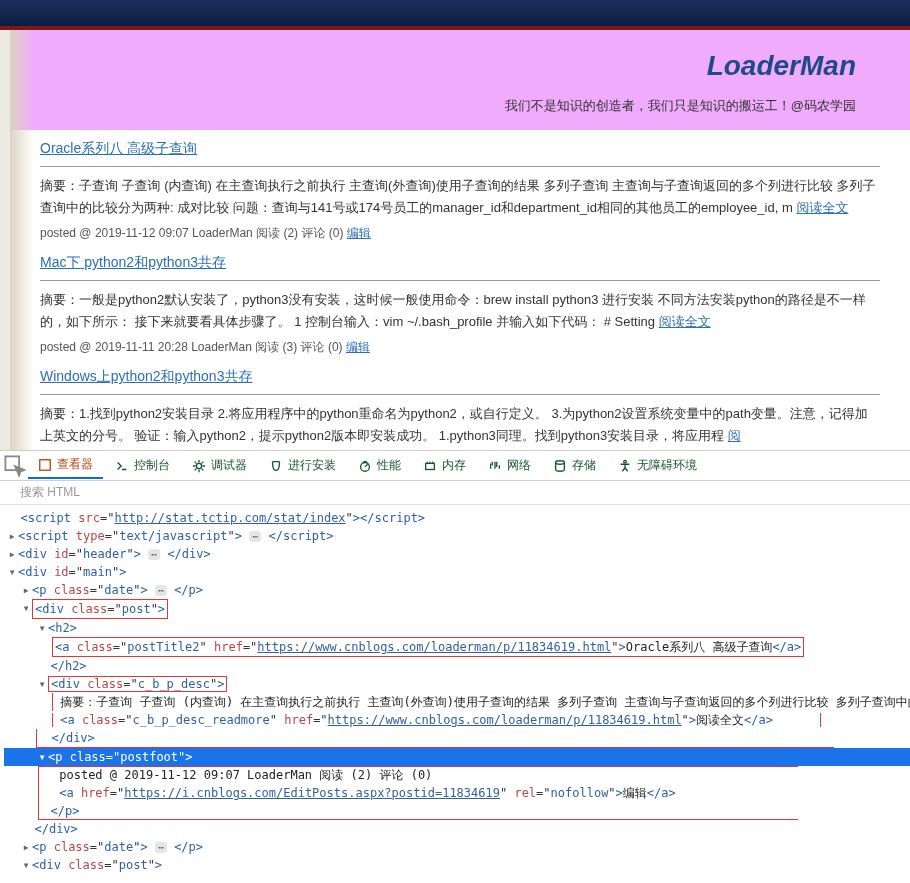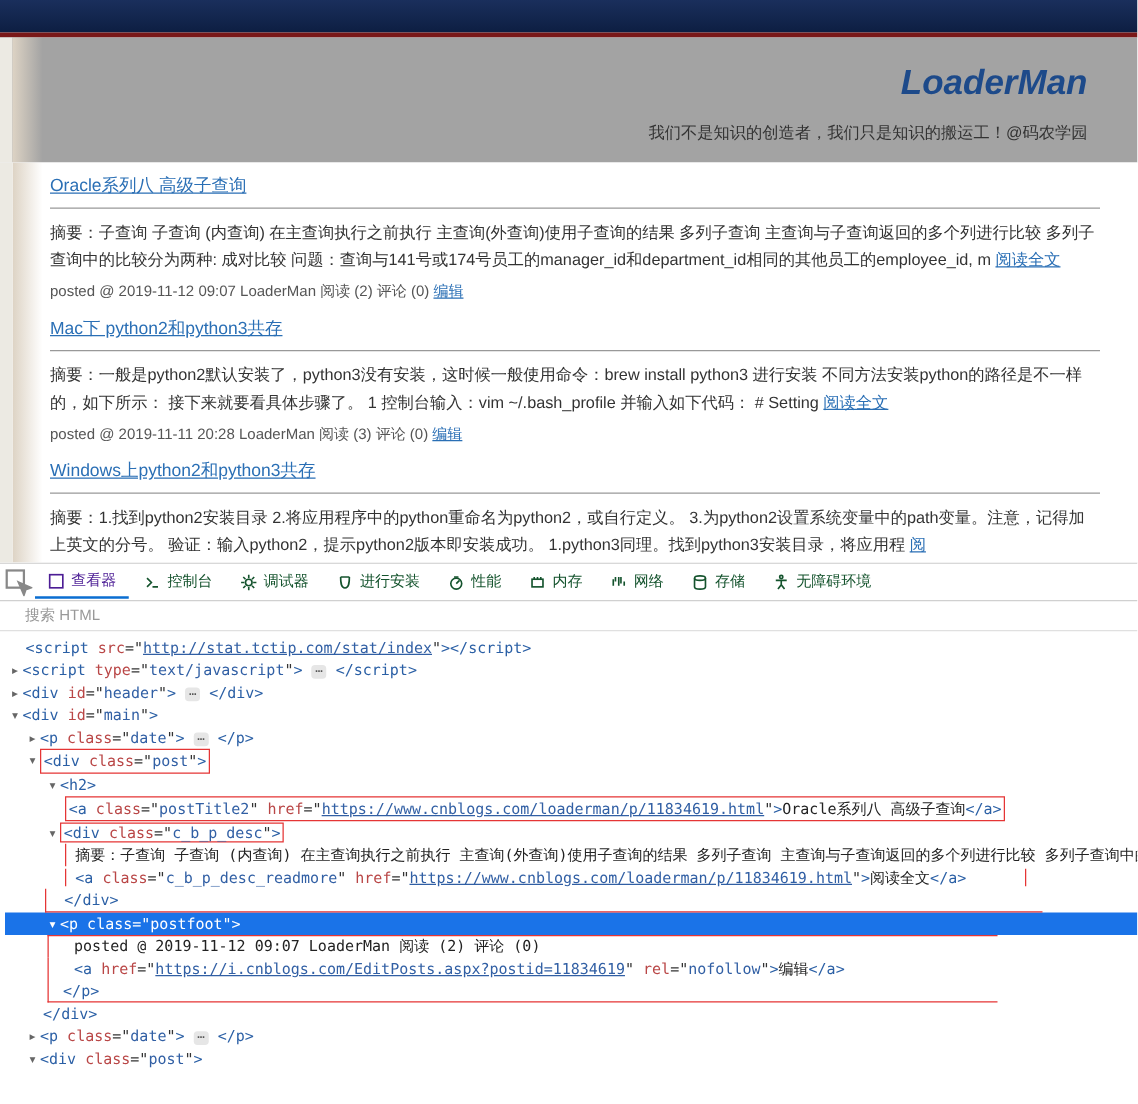--- a/index.html
+++ b/index.html
@@ -4,42 +4,42 @@
 <style>
   * { margin: 0; padding: 0; box-sizing: border-box; }
   body { font-family: Arial, "Microsoft YaHei", sans-serif; font-size: 13px; background: #fff; color: #333; }
   
   .page-wrap { width: 910px; height: 883px; overflow: hidden; position: relative; }
 
   
   .banner { height: 30px; background: linear-gradient(#1a2f5c,#0d1e42); border-bottom: 4px solid #7a1818; position: relative; }
   
   
-  .bookhead { height: 100px; background: #a3a3a3; position: relative; padding: 20px 30px 0 30px; border-left: 10px solid #eceae3; }
+  .bookhead { height: 100px; background: #f0abfc; position: relative; padding: 20px 44px 0 30px; border-left: 10px solid #eceae3; }
   .bookhead .shadow-left { position:absolute; left:0; top:0; width:24px; height:100%; background: linear-gradient(to right,#ddd3c4,transparent); }
   .blog-title { text-align: right; font-size: 28px; font-weight: bold; color: #1d4a8a; font-style: italic; padding-right: 10px; }
   .blog-sub { text-align: right; font-size: 13px; color: #333; padding-right: 10px; margin-top: 15px; }
 
   .content { padding: 10px 30px 0 30px; border-left: 10px solid #eceae3; height: 320px; overflow:hidden; position:relative; background:#fff;}
   .content .shadow-left { position:absolute; left:0; top:0; width:24px; height:100%; background: linear-gradient(to right,#ddd3c4,transparent); }
 
   .post { margin-bottom: 12px; }
   .post-title { color: #2a6fb5; font-size: 14px; margin-bottom: 8px; }
   .post-title a { color: #2a6fb5; text-decoration: underline; cursor:pointer; }
   .post hr { border: none; border-top: 1px solid #999; margin: 4px 0 8px 0; }
   .summary { line-height: 1.7; font-size: 13px; color: #333; }
   .summary .readmore { color: #2a6fb5; text-decoration: underline; cursor:pointer;}
   .postfoot { margin-top: 6px; font-size: 12px; color: #555; }
   .postfoot a { color: #2a6fb5; text-decoration: underline; cursor:pointer;}
 
   
   .devtools { border-top: 1px solid #ccc; background: #fff; height: 433px; font-family: Consolas, monospace; font-size: 12px; }
   .dt-tabs { display:flex; align-items:center; height: 30px; border-bottom: 1px solid #d0d0d0; padding: 0 4px; gap: 2px; }
   .dt-tab { display:flex; align-items:center; gap:5px; padding: 4px 10px; color:#14532d; cursor:pointer; font-family: Arial, "Microsoft YaHei"; font-size:12px; }
-  .dt-tab.active { color:#4c1d95; border-bottom:2px solid #0a6ed1; }
+  .dt-tab.active { color:#c2410c; border-bottom:2px solid #0a6ed1; }
   .dt-tab svg { width:14px; height:14px; }
   .dt-icon-btn { width:22px; height:22px; display:flex; align-items:center; justify-content:center; cursor:pointer; color:#555; }
 
   .dt-search { height:24px; border-bottom:1px solid #e0e0e0; padding:2px 20px; color:#999; font-family: Arial; font-size:12px; display:flex; align-items:center;}
   
   .dt-body { padding: 4px 0 4px 4px; overflow:hidden; }
   .dom-line { white-space: pre; line-height: 1.5; font-family: Consolas, monospace; }
   .tw { display:inline-block; width:12px; text-align:center; color:#666; cursor:pointer; vertical-align:top;}
   .tag { color:#2a5fa5; }
   .attr-n { color:#b94646; }
@@ -195,20 +195,21 @@
     <div class="dom-line ind0">  <span class="tag">&lt;script</span> <span class="attr-n">src</span>="<span class="attr-v url">http://stat.tctip.com/stat/index</span>"<span class="tag">&gt;&lt;/script&gt;</span></div>
     <div class="dom-line ind0"><span class="tw">▸</span><span class="tag">&lt;script</span> <span class="attr-n">type</span>="<span class="attr-v">text/javascript</span>"<span class="tag">&gt;</span> <span class="dots">⋯</span> <span class="tag">&lt;/script&gt;</span></div>
     <div class="dom-line ind0"><span class="tw">▸</span><span class="tag">&lt;div</span> <span class="attr-n">id</span>="<span class="attr-v">header</span>"<span class="tag">&gt;</span> <span class="dots">⋯</span> <span class="tag">&lt;/div&gt;</span></div>
     <div class="dom-line ind0"><span class="tw">▾</span><span class="tag">&lt;div</span> <span class="attr-n">id</span>="<span class="attr-v">main</span>"<span class="tag">&gt;</span></div>
     <div class="dom-line ind1"><span class="tw">▸</span><span class="tag">&lt;p</span> <span class="attr-n">class</span>="<span class="attr-v">date</span>"<span class="tag">&gt;</span> <span class="dots">⋯</span> <span class="tag">&lt;/p&gt;</span></div>
 
     <div class="dom-line ind1"><span class="tw">▾</span><span class="redbox"><span class="tag">&lt;div</span> <span class="attr-n">class</span>="<span class="attr-v">post</span>"<span class="tag">&gt;</span></span></div>
 
     <div class="dom-line ind2"><span class="tw">▾</span><span class="tag">&lt;h2&gt;</span></div>
     <div class="dom-line ind3"><span class="redbox"><span class="tag">&lt;a</span> <span class="attr-n">class</span>="<span class="attr-v">postTitle2</span>" <span class="attr-n">href</span>="<span class="attr-v url">https://www.cnblogs.com/loaderman/p/11834619.html</span>"<span class="tag">&gt;</span><span class="txt">Oracle系列八 高级子查询</span><span class="tag">&lt;/a&gt;</span></span></div>
+    <div class="dom-line ind2">  <span class="tag">&lt;/h2&gt;</span></div>
 
     <div class="dom-line ind2" style="position:relative;"><span class="tw">▾</span><span style="border:1px solid #e53535; padding:0 2px; display:inline;"><span class="tag">&lt;div</span> <span class="attr-n">class</span>="<span class="attr-v">c_b_p_desc</span>"<span class="tag">&gt;</span></span></div>
     <div class="dom-line ind3" style="display:flex;"><span style="border-left:1px solid #e53535;border-bottom:none;flex:0 0 auto;">&nbsp;</span><span class="txt" style="flex:1;">摘要：子查询 子查询 (内查询) 在主查询执行之前执行 主查询(外查询)使用子查询的结果 多列子查询 主查询与子查询返回的多个列进行比较 多列子查询中的</span></div>
     <div class="dom-line ind3"><span style="border-left:1px solid #e53535;">&nbsp;</span><span class="tag">&lt;a</span> <span class="attr-n">class</span>="<span class="attr-v">c_b_p_desc_readmore</span>" <span class="attr-n">href</span>="<span class="attr-v url">https://www.cnblogs.com/loaderman/p/11834619.html</span>"<span class="tag">&gt;</span><span class="txt">阅读全文</span><span class="tag">&lt;/a&gt;</span><span style="border-right:1px solid #e53535;padding-left:40px;">&nbsp;</span></div>
     <div class="dom-line ind2"><span style="border-left:1px solid #e53535;border-bottom:1px solid #e53535;display:inline-block;width:798px;">&nbsp;&nbsp;<span class="tag">&lt;/div&gt;</span></span></div>
 
     <div class="dom-line ind2 selected-line"><span class="tw">▾</span><span class="tag">&lt;p</span> <span class="attr-n">class</span>="<span class="attr-v">postfoot</span>"<span class="tag">&gt;</span></div>
 
     <div class="dom-line ind3" style="position:relative;"><span style="border-left:1px solid #e53535;border-top:1px solid #e53535;display:inline-block;width:760px;position:absolute;left:34px;top:0;height:100%;"></span>&nbsp;<span class="txt">posted @ 2019-11-12 09:07 LoaderMan 阅读 (2) 评论 (0)</span></div>
     <div class="dom-line ind3" style="position:relative;"><span style="border-left:1px solid #e53535;display:inline-block;position:absolute;left:34px;top:0;height:100%;"></span>&nbsp;<span class="tag">&lt;a</span> <span class="attr-n">href</span>="<span class="attr-v url">https://i.cnblogs.com/EditPosts.aspx?postid=11834619</span>" <span class="attr-n">rel</span>="<span class="attr-v">nofollow</span>"<span class="tag">&gt;</span><span class="txt">编辑</span><span class="tag">&lt;/a&gt;</span></div>

